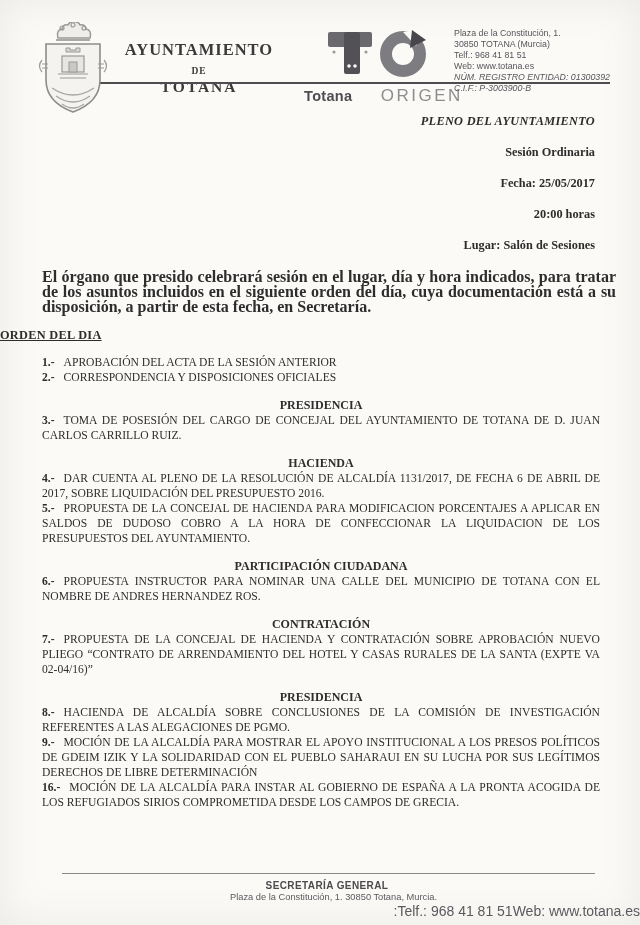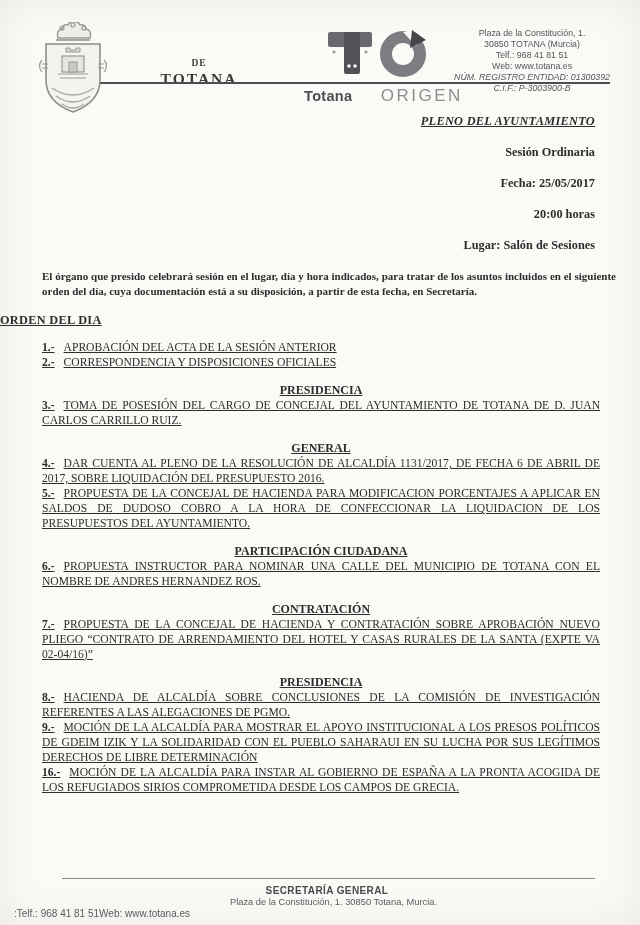--- a/index.html
+++ b/index.html
@@ -19,65 +19,65 @@
 
   
   .header {
     display:flex; align-items:flex-start;
     padding:20px 30px 0 36px;
     height:84px;
   }
   .crest { width:74px; flex:0 0 74px; margin-top:2px; position:relative; z-index:2; }
   .orgname { margin-left:12px; margin-top:20px; text-align:center; width:160px; color:#3a3a3a; }
   .orgname .l1 { font-size:16.5px; font-weight:bold; letter-spacing:1px; }
-  .orgname .l2 { font-size:9.5px; font-weight:bold; margin-top:18px; letter-spacing:1px; }
+  .orgname .l2 { font-size:9.5px; font-weight:bold; margin-top:6px; letter-spacing:1px; }
   .orgname .l3 { font-size:15.5px; font-weight:bold; margin-top:2px; letter-spacing:2px; }
   .logo { width:150px; margin-left:28px; margin-top:8px; text-align:center; }
   .logo-text { font-family:"Liberation Sans", sans-serif; margin-top:2px; white-space:nowrap; }
   .logo-text .bold { font-size:14.5px; font-weight:bold; color:#4e4e52; letter-spacing:0.3px; }
   .logo-text .light { font-size:17px; color:#8d8d90; letter-spacing:2.5px;padding-left:24px; }
   .addr {
-    margin-left:auto; text-align:center;
+    margin-left:auto; text-align:left;
     font-family:"Liberation Sans", sans-serif;
     font-size:8.8px; line-height:11px; color:#55555a;
     margin-top:8px; white-space:nowrap;
   }
   .addr .it { font-style:italic; }
   .header-rule {
     border:none; border-top:2px solid #4d4d4f;
     margin:0 30px 0 72px; position:relative; z-index:1; margin-top:-2px;
   }
 
   
   .meta { margin:30px 45px 0 0; text-align:right; font-size:12.3px; line-height:15px; }
   .meta div { margin-bottom:16px; font-weight:bold; }
-  .meta .title { font-style:italic; letter-spacing:0.3px;text-decoration:underline; }
-
-  
-  .intro { margin:16px 24px 0 42px; font-size:11px; line-height:15px; text-align:justify; }
+  .meta .title { font-style:italic; letter-spacing:0.3px; }
+
+  
+  .intro { margin:16px 24px 0 42px; font-size:16px; line-height:15px; text-align:justify; }
   .intro .p1 { font-weight:bold; }
   .intro .p2 { margin-top:13px; }
 
   
   .orden-heading {
     margin-top:14px; text-align:left;
     font-weight:bold; font-size:12.3px; text-decoration:underline; letter-spacing:0.3px;
   }
-  .agenda { margin:0 40px 13px 42px; font-size:11.6px; line-height:15px;text-decoration:underline; }
+  .agenda { margin:0 40px 13px 42px; font-size:11.6px; line-height:15px; }
   .section { margin-top:13px; }
   .section-heading { text-align:center; font-weight:bold; font-size:12px; }
   .agenda-item { text-align:justify; }
   .item-num { font-weight:bold; padding-right:9px; }
 
   
   .footer { position:absolute; left:14px; right:0; bottom:6px; font-family:"Liberation Sans", sans-serif; }
   .footer-rule { border:none; border-top:1.5px solid #8a8a8a; margin:0 45px 6px 48px; }
   .footer .f1 { text-align:center; font-size:10px; font-weight:bold; color:#4b4b4e; letter-spacing:0.4px; }
   .footer .f2 { text-align:center; font-size:9.3px; color:#5a5a5e; margin-top:1px;padding-left:13px; }
-  .footer .f3 { text-align:left; font-size:10px; color:#5a5a5e; margin-top:1px; }
+  .footer .f3 { text-align:right; font-size:14px; color:#5a5a5e; margin-top:1px; }
 </style>
 </head>
 <body>
 
 <div class="page">
 
   <div class="header">
 
     <div class="crest">
       <svg width="74" height="96" viewBox="0 0 74 96">
@@ -96,20 +96,21 @@
         <path d="M30,30 h14 v-4 h-4 v2 h-6 v-2 h-4 z" fill="#d9d8d4" stroke="#9a9a98" stroke-width="1"></path>
         <rect x="26" y="34" width="22" height="16" fill="#e7e6e2" stroke="#9a9a98" stroke-width="1.2"></rect>
         <rect x="33" y="40" width="8" height="10" fill="#c9c8c4" stroke="#9a9a98" stroke-width="1"></rect>
         <path d="M22,52 h30 M24,56 h26" stroke="#9a9a98" stroke-width="1.2"></path>
 
         <path d="M16,66 q21,14 42,0 M20,74 q17,12 34,0 M26,82 q11,8 22,0" stroke="#a8a7a3" stroke-width="1.4" fill="none"></path>
       </svg>
     </div>
 
     <div class="orgname">
+      <div class="l1">AYUNTAMIENTO</div>
       <div class="l2">DE</div>
       <div class="l3">TOTANA</div>
     </div>
 
     <div class="logo">
       <svg width="118" height="52" viewBox="0 0 118 52">
 
         <rect x="8" y="4" width="44" height="15" rx="2" fill="#6a6a6e"></rect>
         <rect x="24" y="4" width="16" height="42" rx="2" fill="#525256"></rect>
         <circle cx="29" cy="38" r="1.8" fill="#fbfaf7"></circle>
@@ -166,21 +167,21 @@
     </div>
 
     <div class="section">
       <div class="section-heading">PRESIDENCIA</div>
       <div class="agenda-item">
         <span class="item-num">3.-</span><span>TOMA DE POSESIÓN DEL CARGO DE CONCEJAL DEL AYUNTAMIENTO DE TOTANA DE D. JUAN CARLOS CARRILLO RUIZ.</span>
       </div>
     </div>
 
     <div class="section">
-      <div class="section-heading">GENERAL</div>
+      <div class="section-heading">HACIENDA</div>
       <div class="agenda-item">
         <span class="item-num">4.-</span><span>DAR CUENTA AL PLENO DE LA RESOLUCIÓN DE ALCALDÍA 1131/2017, DE FECHA 6 DE ABRIL DE 2017, SOBRE LIQUIDACIÓN DEL PRESUPUESTO 2016.</span>
       </div>
       <div class="agenda-item">
         <span class="item-num">5.-</span><span>PROPUESTA DE LA CONCEJAL DE HACIENDA PARA MODIFICACION PORCENTAJES A APLICAR EN SALDOS DE DUDOSO COBRO A LA HORA DE CONFECCIONAR LA LIQUIDACION DE LOS PRESUPUESTOS DEL AYUNTAMIENTO.</span>
       </div>
     </div>
 
     <div class="section">
       <div class="section-heading">PARTICIPACIÓN CIUDADANA</div>

